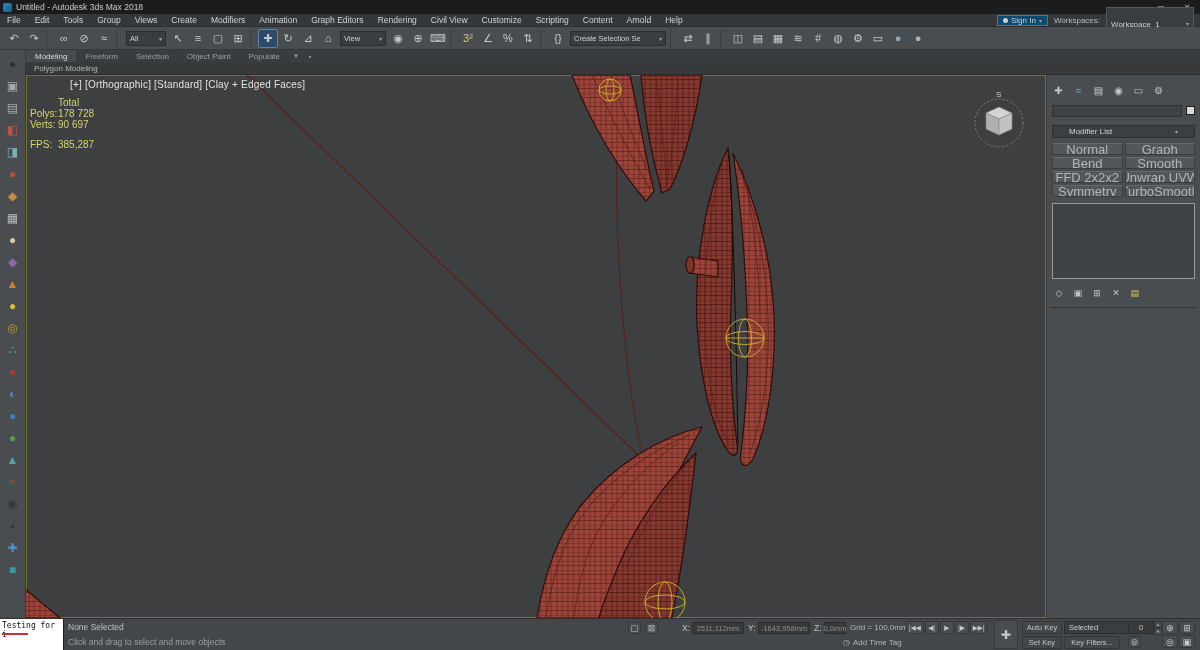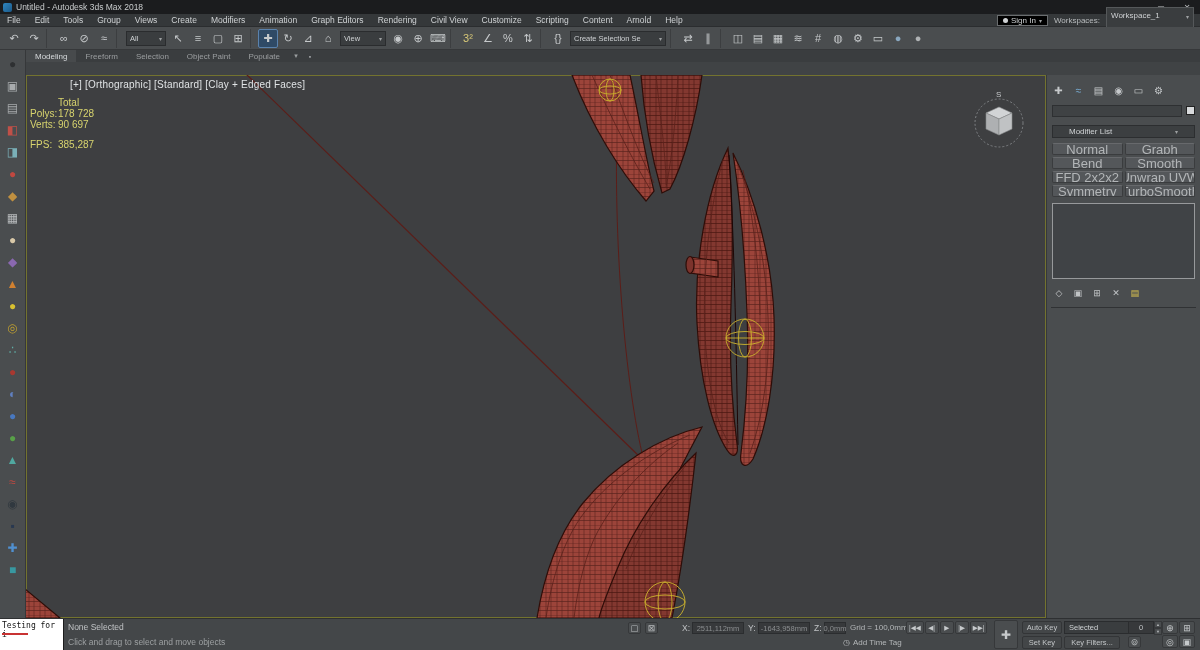--- a/index.html
+++ b/index.html
@@ -11,24 +11,24 @@
   
   #titlebar { left:0; top:0; width:1200px; height:14px; background:#1b1c1e; display:flex; align-items:center; color:#c9cccd; font-size:8.5px; }
   #appicon { width:9px; height:9px; margin:0 4px 0 3px; border-radius:2px; background:linear-gradient(135deg,#2f86c0,#1b5a8a); }
   #winbtns { margin-left:auto; display:flex; }
   .winbtn { width:26px; height:14px; display:flex; align-items:center; justify-content:center; color:#bfc2c4; font-size:8px; }
 
   
   #menubar { left:0; top:14px; width:1200px; height:13px; background:#35383a; display:flex; align-items:center; font-size:8.5px; color:#cfd2d4; border-bottom:1px solid #2b2d2f; }
   .menu-item { padding:5px 7px; height:13px; display:flex; align-items:center; }
   #menright { margin-left:auto; display:flex; align-items:center; gap:6px; padding-right:6px; }
-  #signin { display:flex; align-items:center; gap:3px; background:#000000; border:1px solid #6a6d6f; height:11px; padding:0 5px; font-size:8px; }
+  #signin { display:flex; align-items:center; gap:3px; background:#0c4a6e; border:1px solid #6a6d6f; height:11px; padding:0 5px; font-size:8px; }
   #signin .head { width:5px; height:5px; border-radius:50%; background:#cfd2d4; }
   #wslabel { font-size:8px; color:#b9bcbe; }
-  #wsdrop { display:flex; align-items:flex-end; background:#3a3d3f; border:1px solid #55585a; height:11px; padding:12px 4px; font-size:8px; width:88px; justify-content:space-between; }
+  #wsdrop { display:flex; align-items:flex-start; background:#3a3d3f; border:1px solid #55585a; height:11px; padding:12px 4px; font-size:8px; width:88px; justify-content:space-between; }
 
   
   #toolbar { left:0; top:27px; width:1200px; height:23px; background:#4a4d4f; display:flex; align-items:center; padding-left:4px; border-bottom:1px solid #36383a; }
   .ticon { width:20px; height:19px; display:flex; align-items:center; justify-content:center; font-size:11px; color:#c6c9cb; border:1px solid transparent; border-radius:2px; }
   .ticon.active { background:#2f4a66; border-color:#5a82ad; }
   .tsep { width:6px; height:19px; border-left:1px solid #3c3e40; margin:0 2px; }
   .tdrop { height:15px; background:#3a3d3f; border:1px solid #2a2c2e; color:#cfd2d4; font-size:7.5px; padding:0 3px; display:flex; align-items:center; justify-content:space-between; gap:3px; margin:0 2px; white-space:nowrap; overflow:hidden; }
   .arr { font-size:6px; color:#9da0a2; }
 
   
@@ -198,20 +198,23 @@
 
   <div id="ribbontabs" class="abs">
       <div class="rtab active">Modeling</div>
       <div class="rtab">Freeform</div>
       <div class="rtab">Selection</div>
       <div class="rtab">Object Paint</div>
       <div class="rtab">Populate</div>
       <div class="ricon">▾</div>
       <div class="ricon">▪</div>
     </div>
+  <div id="ribbonsub" class="abs">
+    <span>Polygon Modeling</span>
+  </div>
 
   <div id="lefttb" class="abs">
       <div class="lticon" style="color: rgb(46, 48, 50);">●</div>
       <div class="lticon" style="color: rgb(168, 171, 173);">▣</div>
       <div class="lticon" style="color: rgb(168, 171, 173);">▤</div>
       <div class="lticon" style="color: rgb(192, 80, 72);">◧</div>
       <div class="lticon" style="color: rgb(122, 176, 184);">◨</div>
       <div class="lticon" style="color: rgb(192, 72, 64);">●</div>
       <div class="lticon" style="color: rgb(192, 144, 64);">◆</div>
       <div class="lticon" style="color: rgb(184, 187, 189);">▦</div>

